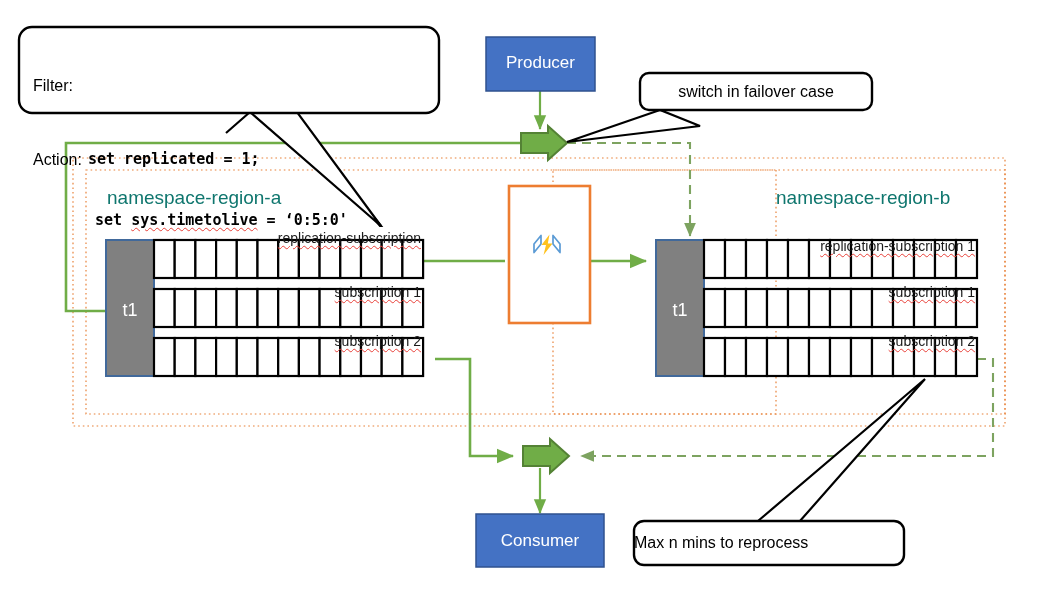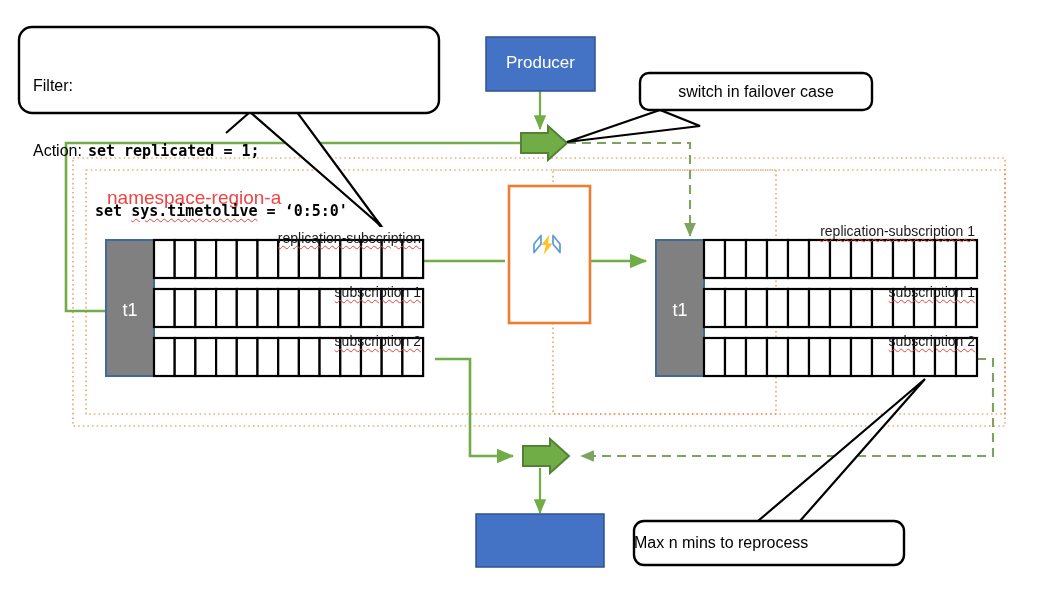--- a/index.html
+++ b/index.html
@@ -1,21 +1,21 @@
 <!DOCTYPE html>
 <html><head>
 <meta charset="utf-8">
 <style>
   html,body{margin:0;padding:0;background:#ffffff;}
   body{width:1046px;height:592px;position:relative;overflow:hidden;
        font-family:"Liberation Sans",sans-serif;}
   #stage{position:absolute;left:0;top:0;width:1046px;height:592px;}
   svg{position:absolute;left:0;top:0;}
   .lbl{position:absolute;white-space:pre;line-height:1.25;}
-  .ns-title{font-size:19px;color:#ef4444;}
+  .ns-title{font-size:19px;color:#0f766e;}
   .sub-lbl{font-size:14px;color:#1a1a1a;margin-top:8px;}
   .box-txt{color:#ffffff;font-size:17px;}
   .callout-txt{font-size:16px;color:#000;}
   .mono{font-family:"DejaVu Sans Mono","Liberation Mono",monospace;font-size:15px;}
   .squig{text-decoration:underline;text-decoration-color:#e8413a;
          text-decoration-style:wavy;text-decoration-thickness:1px;
          text-underline-offset:2px;}
 </style>
 </head>
 <body>
@@ -180,39 +180,41 @@
   </g>
 
   <g>
     <path d="M 758,521 L 925,379 L 800,521 z" fill="#ffffff" stroke="#000" stroke-width="2.2"></path>
     <rect x="634" y="521" width="270" height="44" rx="10" ry="10" fill="#ffffff" stroke="#000" stroke-width="2.4"></rect>
   </g>
 </svg>
 
 <div class="lbl box-txt" style="left:486px;top:52px;width:109px;text-align:center;">Producer</div>
 
+<div class="lbl box-txt" style="left:476px;top:530px;width:128px;text-align:center;">Consumer</div>
 
 <div class="lbl box-txt" style="left:106px;top:299px;width:48px;text-align:center;font-size:18px;">t1</div>
 <div class="lbl box-txt" style="left:656px;top:299px;width:48px;text-align:center;font-size:18px;">t1</div>
 
 <div class="lbl ns-title" style="left:107px;top:186px;">namespace-region-a</div>
+<div class="lbl ns-title" style="left:776px;top:186px;">namespace-region-b</div>
 
 <div class="lbl sub-lbl squig" style="left:163px;top:222px;width:258px;text-align:right;">replication-subscription</div>
 <div class="lbl sub-lbl squig" style="left:163px;top:276px;width:258px;text-align:right;">subscription 1</div>
 <div class="lbl sub-lbl squig" style="left:163px;top:325px;width:258px;text-align:right;">subscription 2</div>
 
-<div class="lbl sub-lbl squig" style="left:713px;top:215px;width:262px;text-align:right;">replication-subscription 1</div>
+<div class="lbl sub-lbl squig" style="left:713px;top:230px;width:262px;text-align:right;">replication-subscription 1</div>
 <div class="lbl sub-lbl squig" style="left:713px;top:276px;width:262px;text-align:right;">subscription 1</div>
 <div class="lbl sub-lbl squig" style="left:713px;top:325px;width:262px;text-align:right;">subscription 2</div>
 
 <div class="lbl" style="left:33px;top:36px;width:400px;">
   <div style="display:flex;align-items:baseline;">
     <span class="callout-txt">Filter:</span>
   </div>
-  <div style="display:flex;align-items:flex-end;margin-top:5px;">
+  <div style="display:flex;align-items:flex-start;margin-top:14px;">
     <span class="callout-txt">Action:</span>
     <span class="mono" style="margin-left:6px;font-weight:bold;">set replicated = 1;</span>
   </div>
   <div style="display:flex;align-items:baseline;margin-top:1px;padding-left:62px;">
     <span class="mono" style="font-weight:bold;">set </span>
     <span class="mono squig" style="font-weight:bold;">sys.timetolive</span>
     <span class="mono" style="font-weight:bold;"> = ‘0:5:0'</span>
   </div>
 </div>
 

